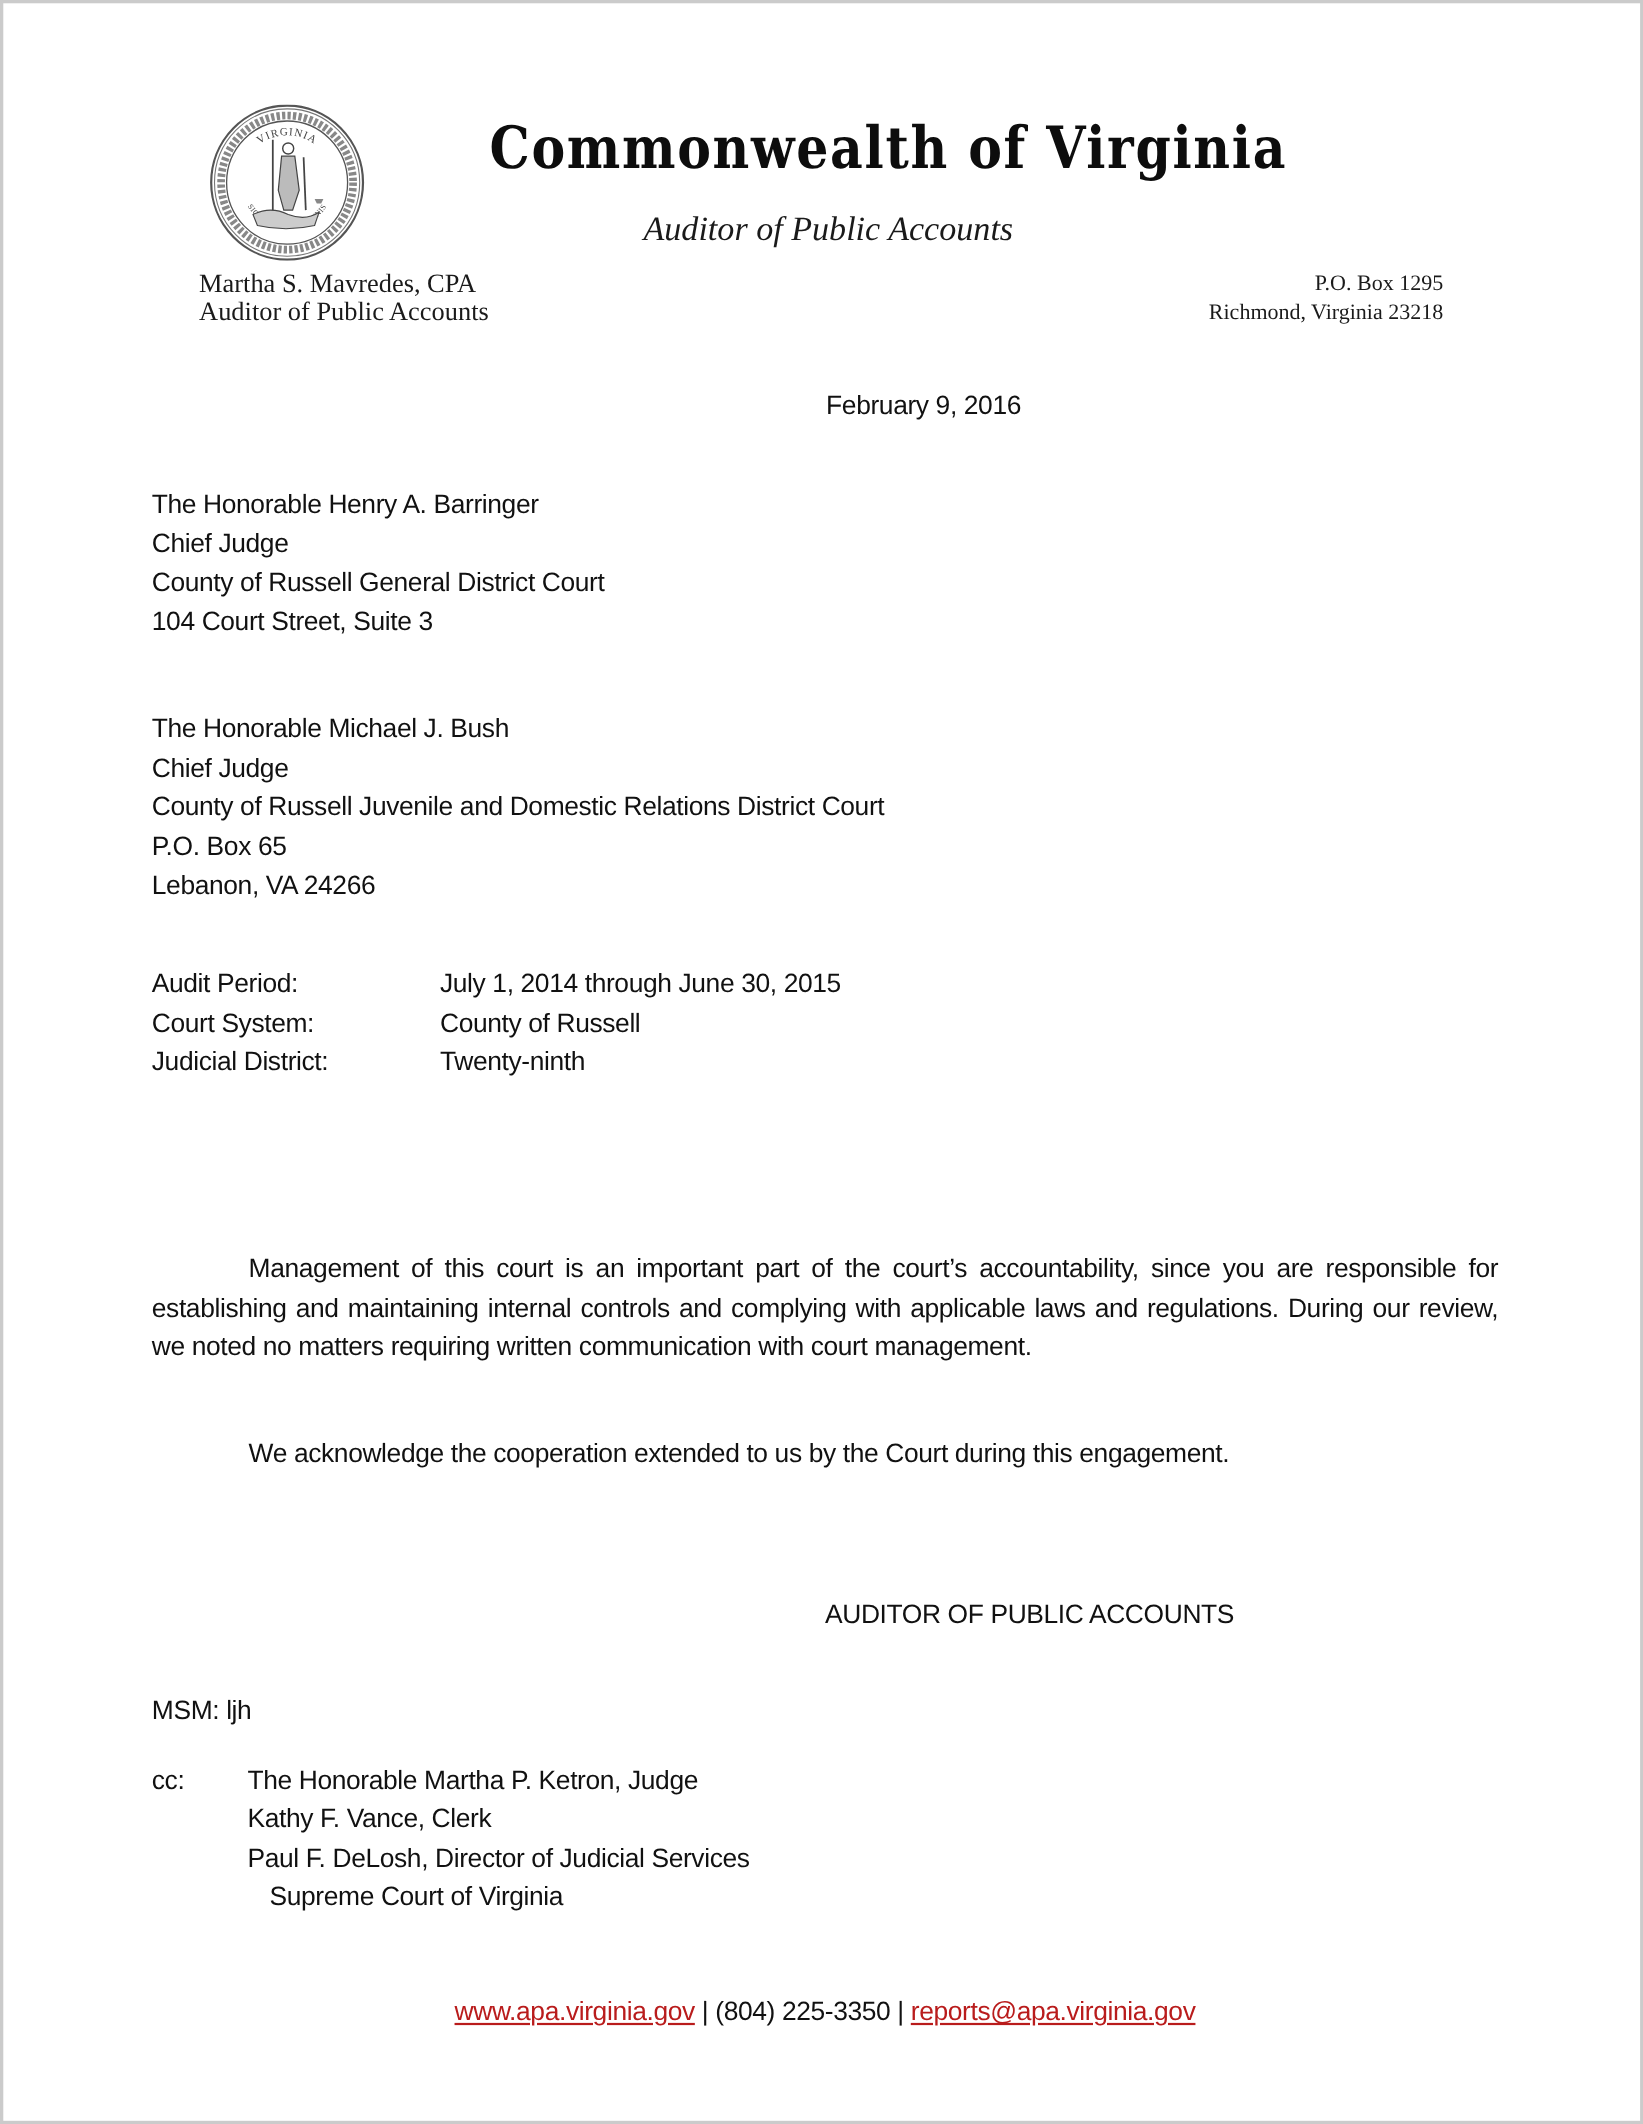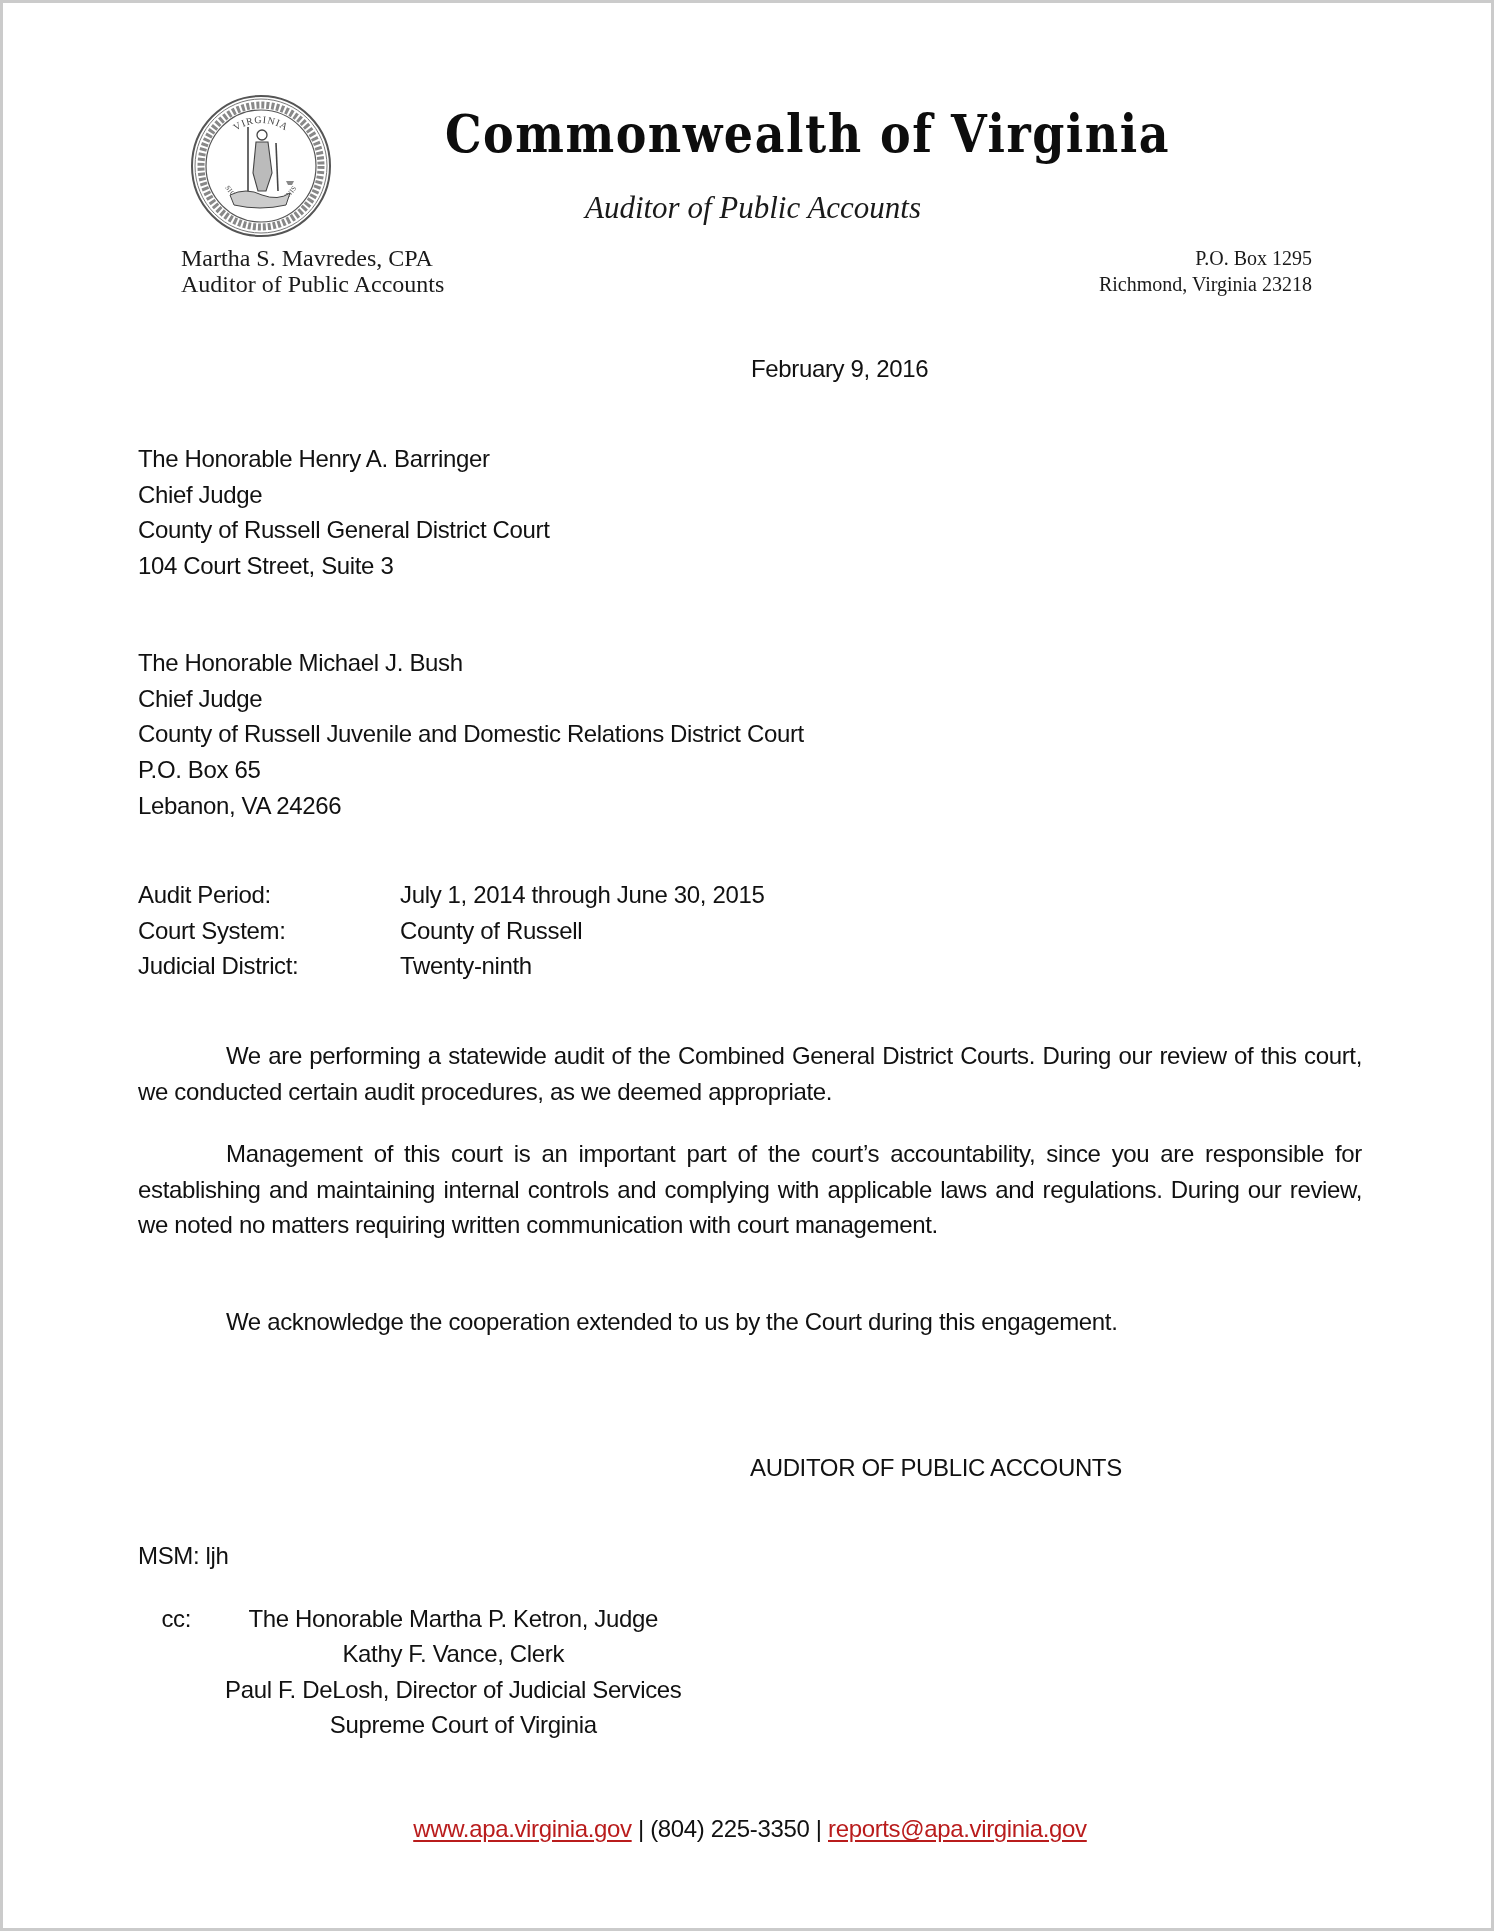--- a/index.html
+++ b/index.html
@@ -47,21 +47,21 @@
     font-family: "Liberation Sans", "DejaVu Sans", sans-serif; color: #111;
     font-size: 24px; letter-spacing: -0.35px; line-height: 35.7px;
     text-align: justify; text-indent: 88px; margin: 0;
   }
   .p1 { top: 1035px; }
   .p2 { top: 1133px; }
   .p3 { top: 1301px; }
   .signoff { left: 747px; top: 1447px; line-height: 36px; }
   .initials { left: 135px; top: 1535px; line-height: 36px; }
   .cc { left: 135px; top: 1598px; }
-  .cc .row { display: flex; height: 35.3px; line-height: 35.3px; justify-content: center; }
+  .cc .row { display: flex; height: 35.3px; line-height: 35.3px; }
   .cc .k { width: 87px; }
   .cc .indent { padding-left: 20px; }
 
   .footer { left: 0; width: 1494px; top: 1808px; text-align: center; line-height: 36px; }
   .footer a { color: #b91c1c; text-decoration: underline; text-underline-offset: 3px; }
 </style>
 </head>
 <body>
 
 <div class="page">
@@ -127,21 +127,20 @@
     <div class="row">
       <span class="k">Court System:</span>
       <span>County of Russell</span>
     </div>
     <div class="row">
       <span class="k">Judicial District:</span>
       <span>Twenty-ninth</span>
     </div>
   </div>
 
-  <p class="para p1">We are performing a statewide audit of the Combined General District Courts.  During our review of this court, we conducted certain audit procedures, as we deemed appropriate.</p>
   <p class="para p2">Management of this court is an important part of the court’s accountability, since you are responsible for establishing and maintaining internal controls and complying with applicable laws and regulations.  During our review, we noted no matters requiring written communication with court management.</p>
   <p class="para p3">We acknowledge the cooperation extended to us by the Court during this engagement.</p>
 
   <div class="abs sans signoff">AUDITOR OF PUBLIC ACCOUNTS</div>
   <div class="abs sans initials">MSM: ljh</div>
 
   <div class="abs sans cc">
     <div class="row">
       <span class="k">cc:</span>
       <span>The Honorable Martha P. Ketron, Judge</span>

